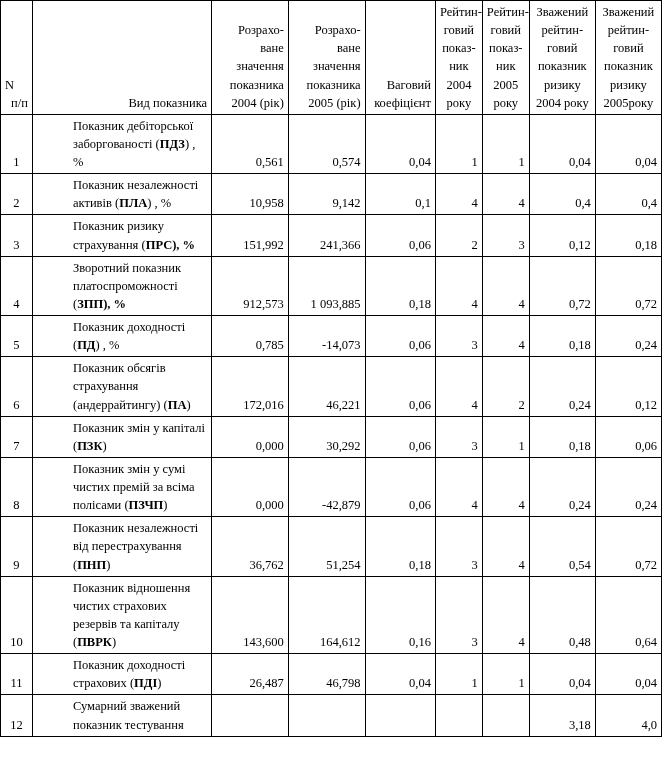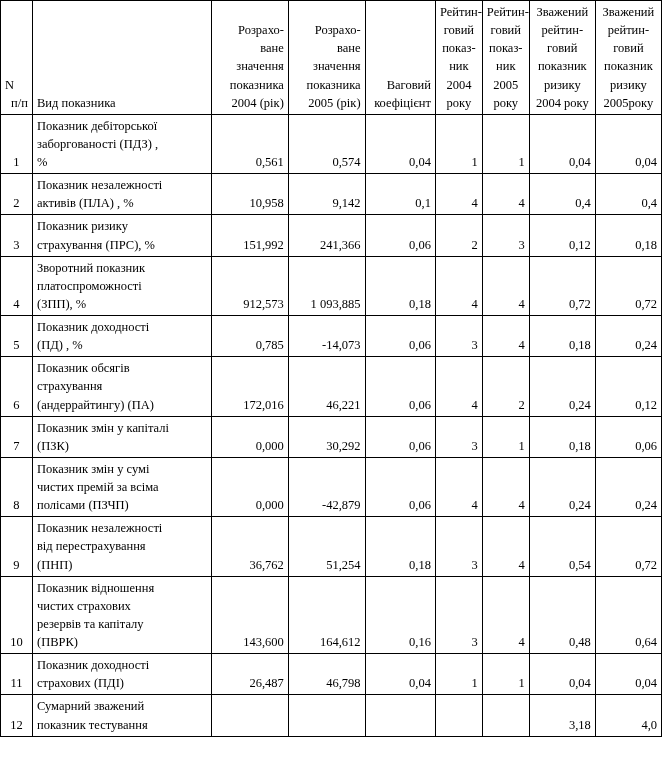--- a/index.html
+++ b/index.html
@@ -28,38 +28,38 @@
     padding: 2px 4px 2px 4px;
   }
   
   thead td {
     vertical-align: bottom;
     text-align: center;
     font-size: 12.5px;
     line-height: 1.42;
   }
   td.hdr-np { text-align: left; vertical-align: bottom; }
-  td.hdr-name { text-align: left; vertical-align: bottom; }
+  td.hdr-name { text-align: right; vertical-align: bottom; }
   td.hdr-left { text-align: center; vertical-align: top; }
   td.hdr-center { text-align: right; vertical-align: bottom; }
 
   
   td.num { text-align: center; vertical-align: bottom; }
   td.name { text-align: left; vertical-align: top; line-height: 1.55; }
   td.val { text-align: right; vertical-align: bottom; }
 
-  .b { font-weight: normal; }
+  .b { font-weight: bold; }
 
   .np-wrap {
     display: block;
     text-align: left;
   }
   .np-line2 { padding-left: 6px; }
 
-  .nm { display: block; }
+  .nm { display: block; margin-left: 36px; }
 </style>
 </head>
 <body>
 
 <table class="grid">
   <colgroup>
     <col style="width:30px">
     <col style="width:168px">
     <col style="width:72px">
     <col style="width:72px">

